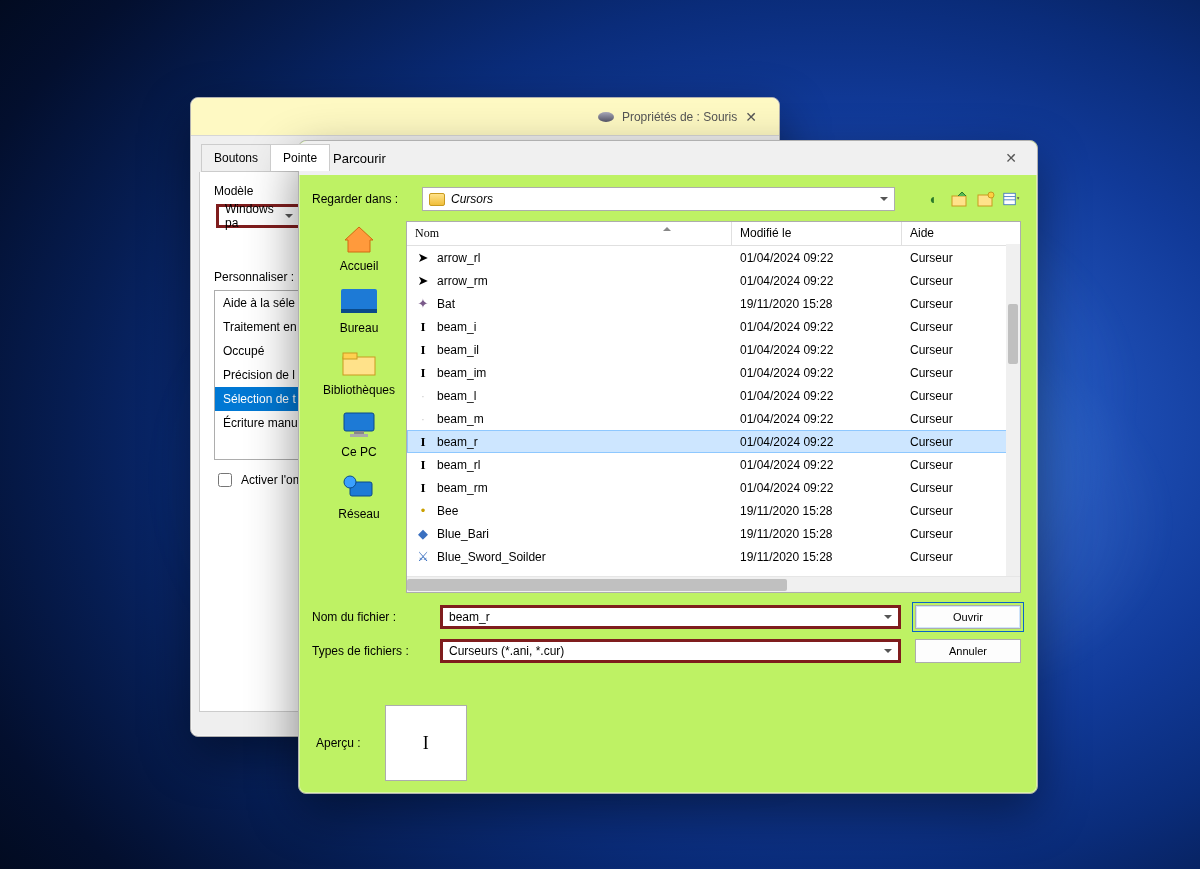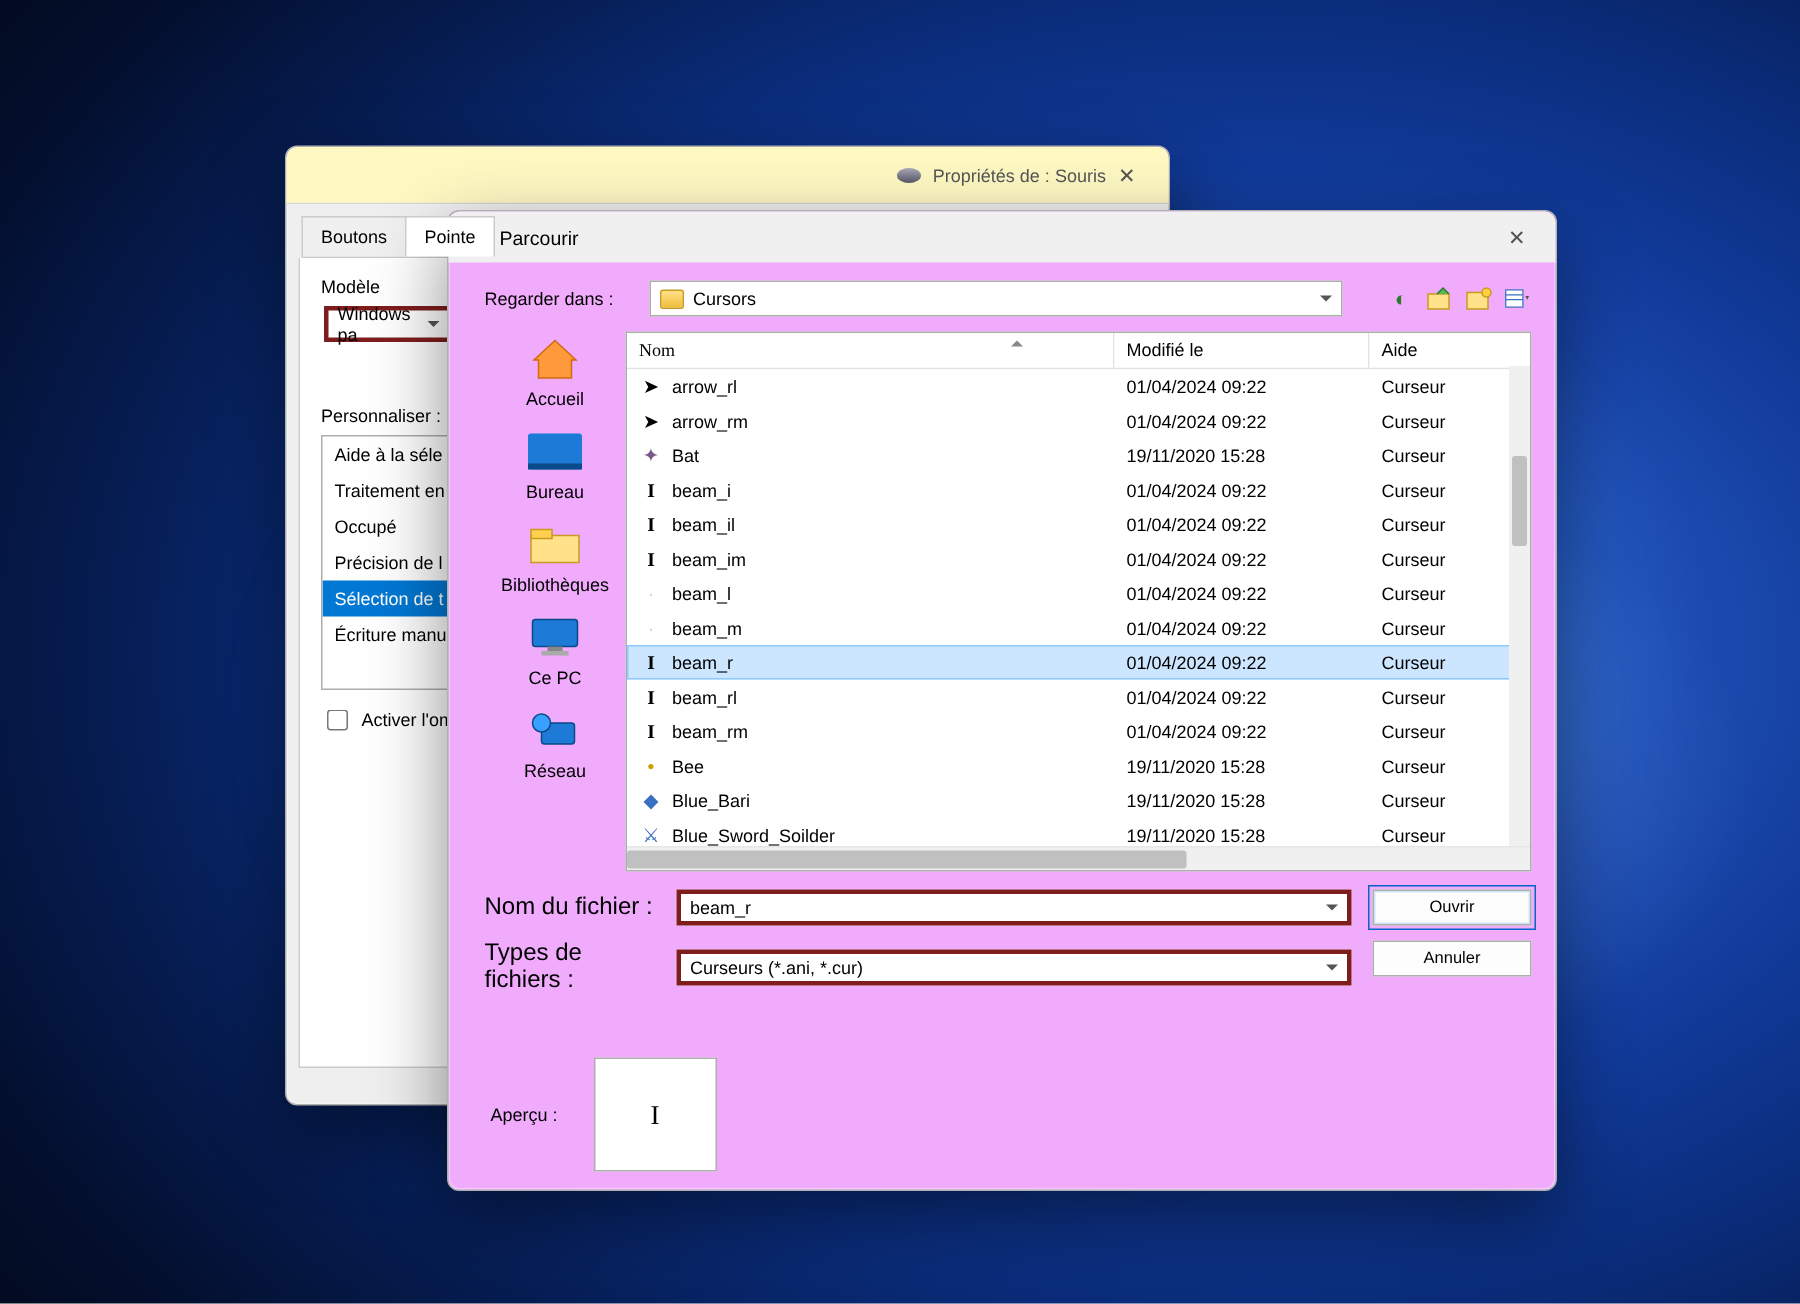--- a/index.html
+++ b/index.html
@@ -117,42 +117,42 @@
   .list-box .row.selected { background:#0078d4; color:#fff; }
   .checkbox-row { display:flex; align-items:center; gap:6px; margin:10px 4px; }
   .checkbox-row input { width:14px; height:14px; }
 
   
   .browse-window {
     left: 298px;
     top: 140px;
     width: 740px;
     height: 654px;
-    background:#f0abfc;
+    background:#bef264;
   }
   .browse-titlebar {
     height: 34px;
     display:flex; align-items:center; justify-content:space-between;
     padding:0 12px;
     border-radius:8px 8px 0 0;
     background:#f0f0f0;
   }
   .browse-titlebar .t-left { display:flex; align-items:center; gap:8px; }
   .attach-icon { width:14px; height:16px; display:inline-block; }
   .attach-icon svg { display:block; }
   .browse-title { font-size:13px; color:#000; }
 
-  .browse-body { padding:8px 16px 12px 24px; display:flex; flex-direction:column; height:calc(100% - 34px); }
+  .browse-body { padding:8px 16px 12px 13px; display:flex; flex-direction:column; height:calc(100% - 34px); }
 
   .lookrow { display:flex; align-items:center; gap:10px; margin:4px 0 10px 0; }
   .lookrow .lbl { width:100px; font-size:12px; }
   .folder-combo {
     flex:1; height:24px; background:#fff;
     border:1px solid #adadad; display:flex; align-items:center;
-    padding:0 20px 0 6px; position:relative; gap:6px;
+    padding:0 20px 0 6px; position:relative; gap:6px;font-style:italic;
   }
   .folder-combo::after {
     content:""; position:absolute; right:6px; top:50%;
     border:4px solid transparent; border-top-color:#555; transform:translateY(-2px);
   }
   .folder-glyph {
     width:16px; height:13px; position:relative;
     background:linear-gradient(#ffe28a,#f0be3a);
     border:1px solid #c99a1f; border-radius:2px;
   }
@@ -235,21 +235,21 @@
     background:#f0f0f0;
   }
   .vscroll .thumb {
     position:absolute; top:60px; height:60px; left:2px; right:2px;
     background:#c0c0c0; border-radius:2px;
   }
 
   .form-rows { margin-top:12px; display:flex; gap:14px; }
   .form-left { flex:1; }
   .form-left .r { display:flex; align-items:center; gap:8px; margin-bottom:10px; }
-  .form-left .r .lbl { width:120px; font-size:16px; }
+  .form-left .r .lbl { width:120px; font-size:12px; }
   .form-left .r .combo { flex:1; }
   .btn-col { display:flex; flex-direction:column; gap:10px; width:106px; }
   .btn {
     height:24px;
     background:#fdfdfd;
     border:1px solid #adadad;
     font-size:11px;
     cursor:pointer;
     display:flex; align-items:center; justify-content:center;
   }

